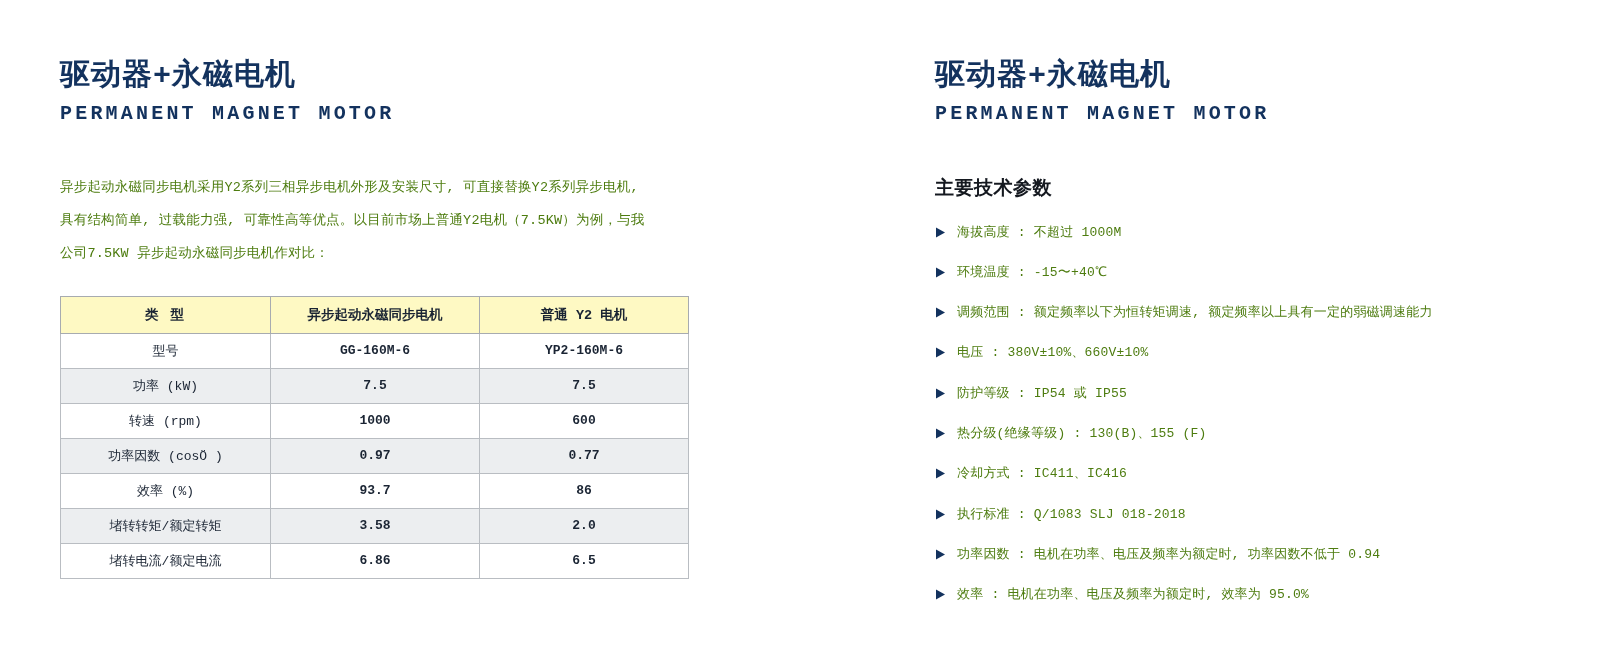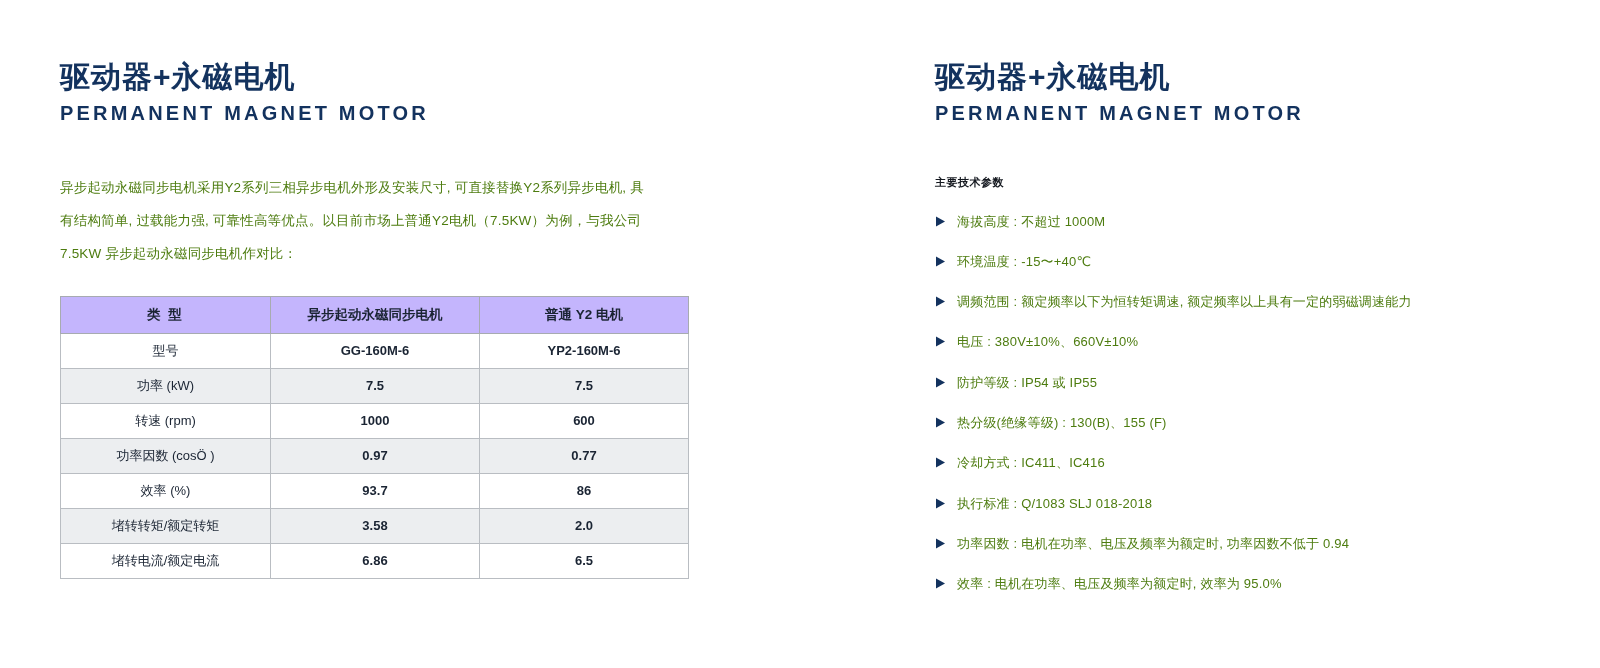--- a/index.html
+++ b/index.html
@@ -11,20 +11,21 @@
     height: 668px;
     background: #ffffff;
     font-family: "Liberation Sans", "DejaVu Sans", sans-serif;
     color: #1a2433;
     overflow: hidden;
   }
   .page {
     position: relative;
     width: 1600px;
     height: 652px;
+    font-family: Liberation Mono, monospace;
   }
   
   .col-left {
     position: absolute;
     left: 60px;
     top: 58px;
     width: 700px;
   }
   .col-right {
     position: absolute;
@@ -65,21 +66,21 @@
   }
   table.spec th, table.spec td {
     border: 1px solid #b9bdc2;
     height: 34px;
     text-align: center;
     font-size: 13px;
     color: #1a2433;
     padding: 0 4px;
   }
   table.spec thead th {
-    background: #c4b5fd;
+    background: #fef9c3;
     font-weight: bold;
     font-size: 13.5px;
     border-color: #a7abb0;
     height: 36px;
   }
   table.spec thead th:first-child {
     letter-spacing: 2px;
   }
   table.spec tbody tr.alt td {
     background: #eceef0;
@@ -89,21 +90,21 @@
   }
   table.spec td.val {
     font-weight: bold;
   }
   table.spec col.c1 { width: 210px; }
   table.spec col.c2 { width: 209px; }
   table.spec col.c3 { width: 209px; }
   
   .params-title {
     margin-top: 50px;
-    font-size: 11px;
+    font-size: 19px;
     font-weight: bold;
     color: #14181f;
     letter-spacing: 0.5px;
   }
   ul.params {
     list-style: none;
     margin: 22px 0 0 0;
     padding: 0;
   }
   ul.params li {

